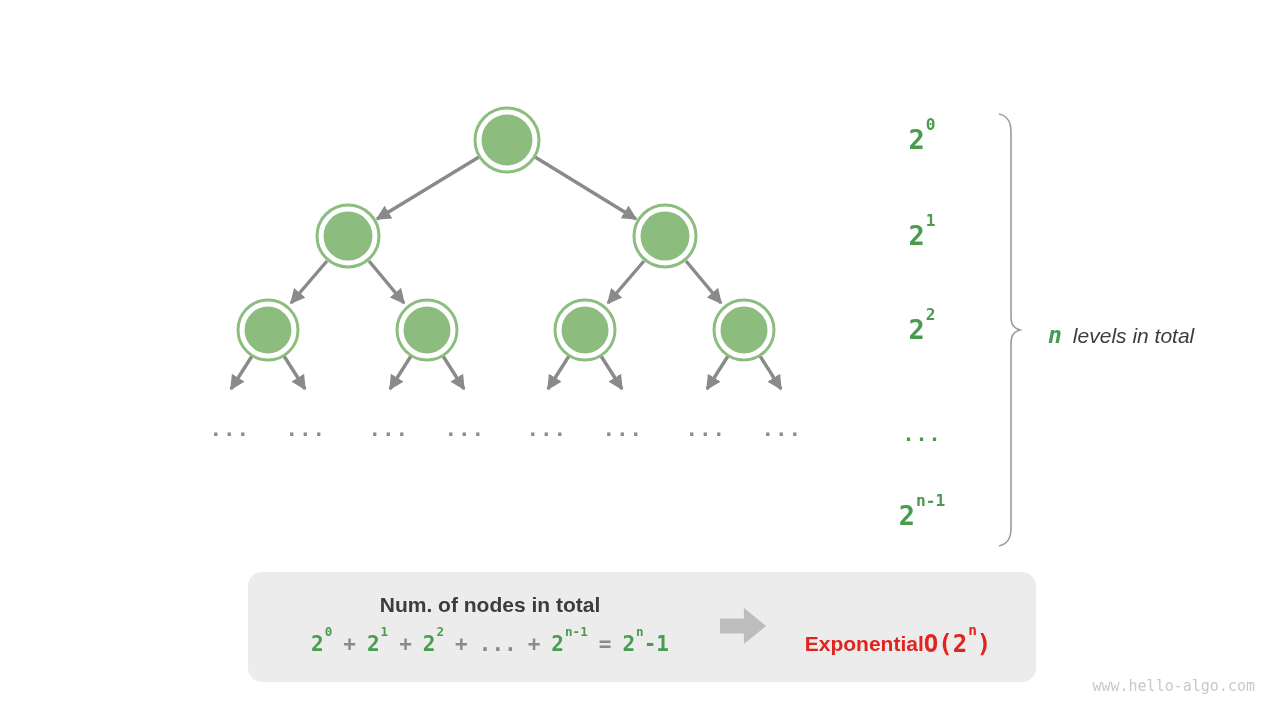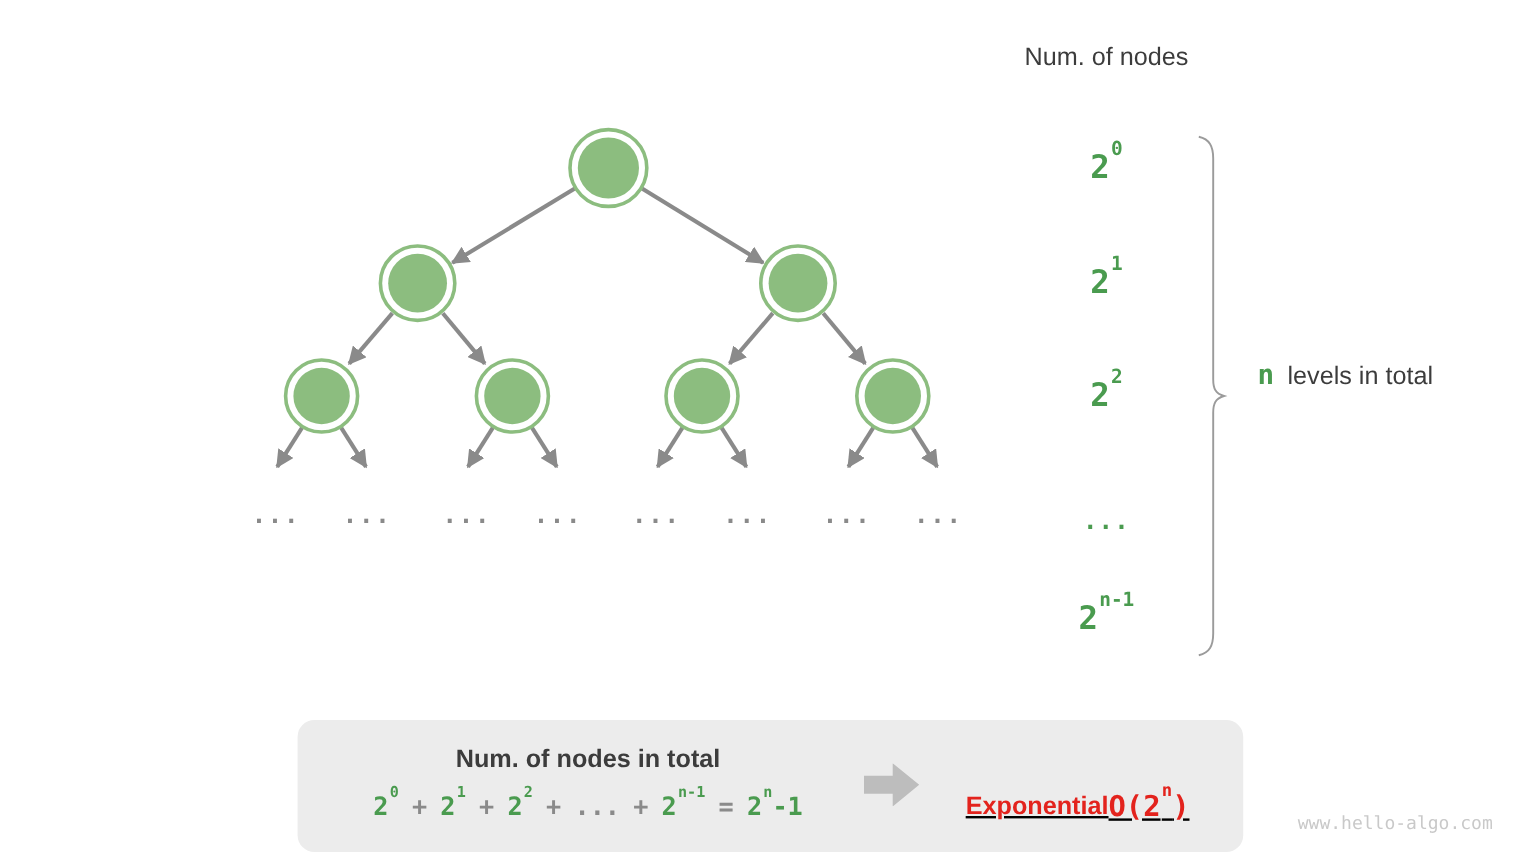--- a/index.html
+++ b/index.html
@@ -25,41 +25,41 @@
   .lvl{left:862px;width:120px;text-align:center;color:var(--text-green);
        font-family:"DejaVu Sans Mono",monospace;font-weight:bold;font-size:27px;line-height:34px;}
   .lvl.dots{font-size:20px;letter-spacing:1px;}
 
   sup{font-size:.6em;line-height:0;position:relative;top:-.55em;margin-left:1px;}
 
   .dots-row{width:60px;text-align:center;top:415px;color:var(--gray);
             font-family:"DejaVu Sans Mono",monospace;font-weight:bold;font-size:20px;
             letter-spacing:1.5px;line-height:28px;}
 
-  .brace-label{left:1048px;top:300px;font-size:21px;color:var(--dark);white-space:nowrap;}
+  .brace-label{left:1048px;top:322px;font-size:21px;color:var(--dark);white-space:nowrap;font-style:italic;}
   .brace-label .nvar{font-family:"DejaVu Sans Mono",monospace;font-weight:bold;font-size:23px;
                      color:var(--text-green);margin-right:11px;}
 
-  .summary{left:248px;top:600px;width:788px;height:110px;background:var(--box-bg);border-radius:14px;}
+  .summary{left:248px;top:572px;width:788px;height:110px;background:var(--box-bg);border-radius:14px;}
   .sum-title{font-weight:bold;font-size:21px;line-height:26px;color:var(--dark);text-align:center;}
   .left-title{left:32px;top:20px;width:420px;}
   .right-title{left:535px;top:20px;width:230px;}
   .formula{left:32px;top:58px;width:420px;display:flex;justify-content:center;align-items:baseline;
            gap:11px;font-family:"DejaVu Sans Mono",monospace;font-weight:bold;font-size:21px;line-height:28px;}
   .tok.grn{color:var(--text-green);}
   .tok.op{color:var(--gray);}
   .complexity{left:535px;top:57px;width:230px;display:flex;justify-content:center;align-items:flex-end;
-              line-height:30px;text-decoration:underline;}
+              line-height:30px;}
   .complexity .word{font-weight:bold;font-size:21px;color:var(--red);}
   .complexity .bigo{font-family:"DejaVu Sans Mono",monospace;font-weight:bold;font-size:24px;color:var(--red);}
 
   .block-arrow{left:472px;top:36px;width:46px;height:36px;background:var(--arrow-block);
                clip-path:polygon(0 29%,52% 29%,52% 0,100% 50%,52% 100%,52% 71%,0 71%);}
 
-  .watermark{right:36px;top:677px;font-family:"DejaVu Sans Mono",monospace;font-size:15px;
+  .watermark{right:25px;top:677px;font-family:"DejaVu Sans Mono",monospace;font-size:15px;
              color:var(--watermark);}
 </style>
 </head>
 <body>
 
 <div class="canvas">
 
   <svg class="layer" width="1280" height="720" viewBox="0 0 1280 720">
     <defs>
       <marker id="ah" viewBox="0 0 10 10" refX="9" refY="5" markerWidth="4.4" markerHeight="4.4" orient="auto-start-reverse">
@@ -114,21 +114,20 @@
         <circle cx="744" cy="330" r="23.5" fill="#8cbd7f"></circle>
       </g>
     </g>
 
     <path d="M 999 114 C 1008 116, 1011 122, 1011 132 L 1011 316
              C 1011 324, 1013 328, 1020 330 C 1013 332, 1011 336, 1011 344
              L 1011 528 C 1011 538, 1008 544, 999 546" fill="none" stroke="#9b9b9b" stroke-width="1.6"></path>
   </svg>
 
   <div class="abs header">
-    <div>Num. of nodes</div>
   </div>
 
   <div class="abs lvl" style="top:123px">2<sup>0</sup></div>
   <div class="abs lvl" style="top:219px">2<sup>1</sup></div>
   <div class="abs lvl" style="top:313px">2<sup>2</sup></div>
   <div class="abs lvl dots" style="top:417px">...</div>
   <div class="abs lvl" style="top:499px">2<sup>n-1</sup></div>
 
   <div class="abs brace-label">
     <span class="nvar">n</span><span>levels in total</span>

